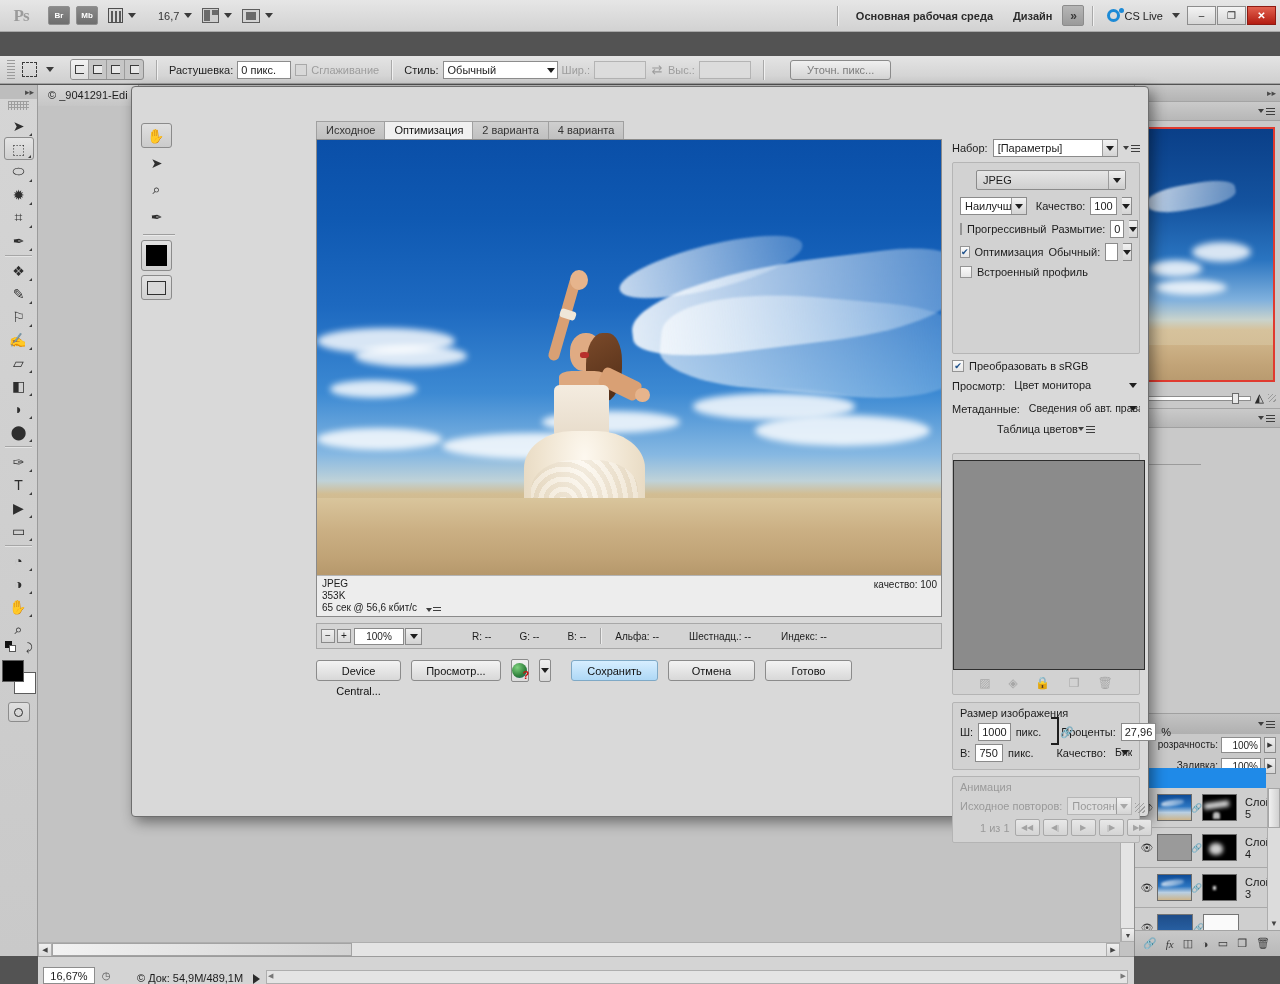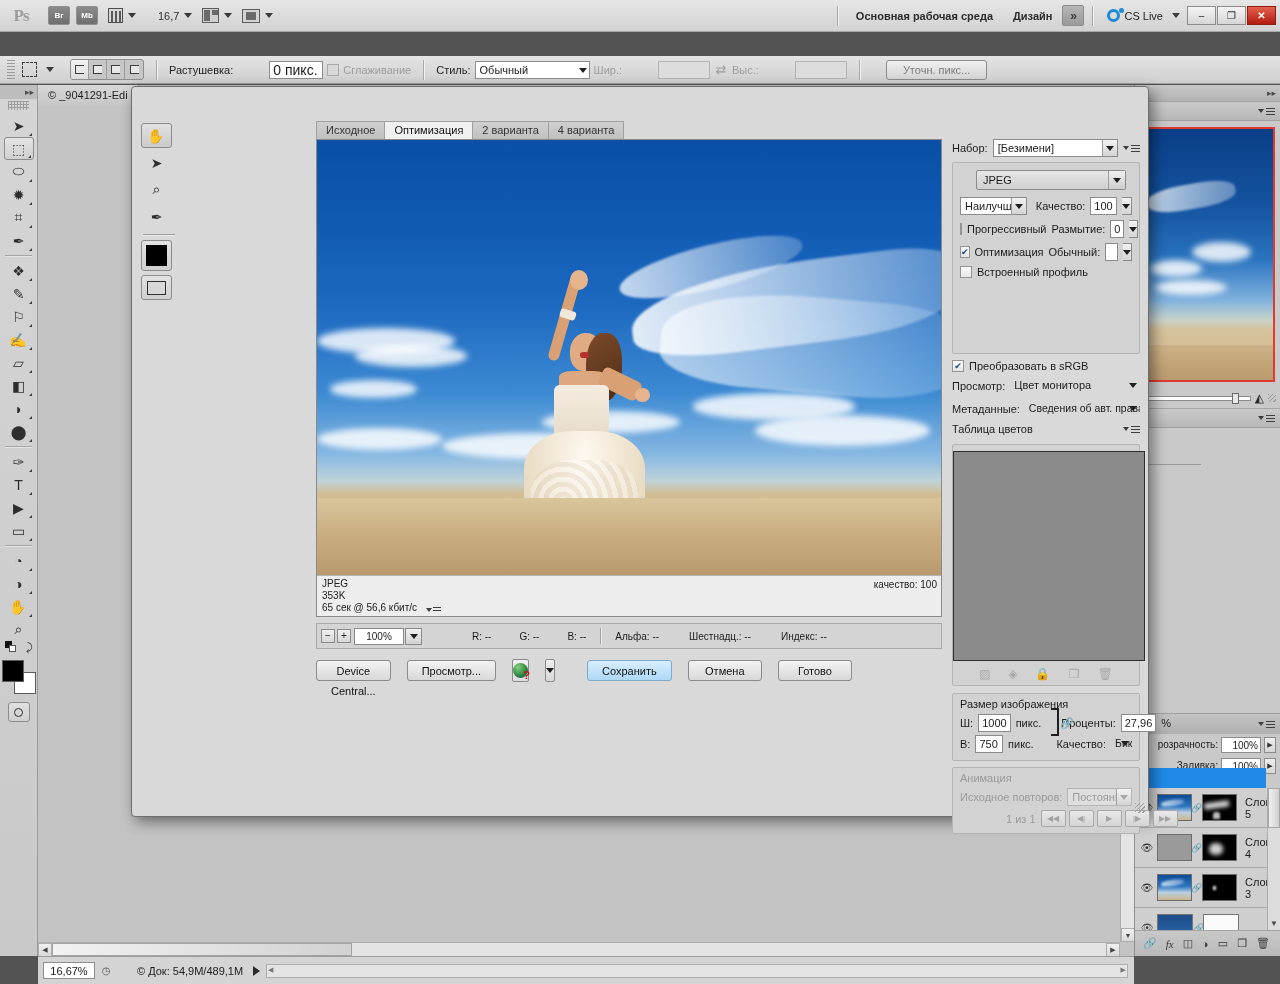--- a/index.html
+++ b/index.html
@@ -94,21 +94,21 @@
   .marquee-ico{width:15px;height:15px;border:1px dashed #3a3a3a;}
   .tool-grp{display:flex;border:1px solid #8e8e8e;border-radius:3px;overflow:hidden;background:#c6c6c6;}
   .tool-grp div{width:18px;height:19px;border-right:1px solid #9c9c9c;display:flex;align-items:center;justify-content:center;}
   .tool-grp div:last-child{border-right:none;}
   .tool-grp .sq{width:9px;height:9px;border:1px solid #3c3c3c;background:#e8e8e8;}
   .tool-grp .on{background:linear-gradient(#f3f3f3,#dcdcdc);}
   .olabel{font-size:11px;color:#1e1e1e;white-space:nowrap;}
   .olabel.dis{color:#9d9d9d;}
   .ofield{
     border:1px solid #8d8d8d; background:#fff; height:18px; line-height:17px;
-    padding:0 3px; font-size:14px;margin-left:32px;
+    padding:0 3px; font-size:11px;
   }
   .ofield.dis{background:#dcdcdc;border-color:#b4b4b4;}
   .ocombo{
     border:1px solid #8d8d8d;background:#fff;height:18px;line-height:17px;padding:0 16px 0 4px;
     font-size:11px;position:relative;
   }
   .ocombo .cv{position:absolute;right:2px;top:6px;width:0;height:0;
      border-left:4px solid transparent;border-right:4px solid transparent;border-top:5px solid #1e1e1e;}
   .ochk{width:12px;height:12px;border:1px solid #a9a9a9;background:#d8d8d8;}
   .obtn{
@@ -202,21 +202,21 @@
   .lthumb{width:36px;height:27px;border:1px solid #6c6c6c;overflow:hidden;position:relative;}
   .lchain{width:10px;text-align:center;font-size:9px;color:#333;}
   .lmask{width:36px;height:27px;border:1px solid #6c6c6c;background:#000;position:relative;overflow:hidden;}
   .lname{margin-left:8px;font-size:11px;color:#1b1b1b;}
   .layers-foot{position:absolute;left:0;right:0;bottom:0;height:26px;background:linear-gradient(#c8c8c8,#b9b9b9);
     border-top:1px solid #a4a4a4;display:flex;align-items:center;justify-content:flex-end;gap:9px;padding-right:10px;color:#3a3a3a;font-size:11px;}
   .selbar{position:absolute;left:0;right:14px;top:54px;height:20px;background:#1f8ae8;}
 
   
   .statusbar{position:absolute;left:0;bottom:0;width:1280px;height:28px;background:#535353;}
-  .sb-inner{position:absolute;left:38px;top:0;right:146px;height:28px;background:#d4d4d4;border-top:1px solid #9c9c9c;display:flex;align-items:center;}
+  .sb-inner{position:absolute;left:38px;top:0;right:146px;height:28px;background:#d4d4d4;border-top:1px solid #9c9c9c;display:flex;align-items:flex-end;}
   .sb-zoom{width:52px;height:17px;background:#fff;border:1px solid #8d8d8d;font-size:11px;line-height:16px;text-align:center;margin-left:5px;}
   .sb-ico{width:18px;height:17px;margin-left:2px;display:flex;align-items:center;justify-content:center;color:#555;font-size:10px;}
   .sb-doc{margin-left:22px;font-size:11px;color:#1b1b1b;}
   .sb-tri{margin-left:10px;width:0;height:0;border-top:5px solid transparent;border-bottom:5px solid transparent;border-left:7px solid #2a2a2a;}
 
   
   .dlg{
     position:absolute;left:131px;top:86px;width:1018px;height:731px;
     background:#d9d9d9;border:1px solid #6e6e6e;border-radius:4px;
     box-shadow:4px 5px 14px rgba(0,0,0,.45);
@@ -259,21 +259,21 @@
 
   .zoombar{position:absolute;left:184px;top:512px;width:626px;height:26px;
      border:1px solid #a8a8a8;background:#d4d4d4;display:flex;align-items:center;padding:0 4px;}
   .zb-btn{width:14px;height:14px;border:1px solid #8a8a8a;background:linear-gradient(#f0f0f0,#d9d9d9);
      display:flex;align-items:center;justify-content:center;font-size:10px;line-height:10px;color:#222;margin-right:2px;}
   .zb-field{width:50px;height:17px;border:1px solid #8a8a8a;background:#fff;font-size:10px;line-height:16px;text-align:center;margin:0 1px;}
   .zb-dd{width:17px;height:17px;border:1px solid #8a8a8a;background:linear-gradient(#f0f0f0,#d2d2d2);display:flex;align-items:center;justify-content:center;}
   .rgbset{display:flex;gap:28px;margin-left:50px;font-size:10px;}
   .divline{width:1px;height:16px;background:#a4a4a4;margin:0 14px;box-shadow:1px 0 0 #ececec;}
 
-  .dlg-foot{position:absolute;left:184px;top:548px;width:536px;display:flex;align-items:center;gap:16px;}
+  .dlg-foot{position:absolute;left:184px;top:548px;width:536px;display:flex;align-items:center;gap:10px;}
   .dbtn{
     height:21px;line-height:20px;border:1px solid #8b8b8b;border-radius:3px;
     background:linear-gradient(#f3f3f3,#d8d8d8);font-size:11px;padding:0 14px;color:#111;text-align:center;
   }
   .dbtn.primary{background:linear-gradient(#d7eeff,#aed8f6);border-color:#7fa9c6;}
   .gbtn{width:26px;height:23px;border:1px solid #8b8b8b;border-radius:2px;background:linear-gradient(#f0f0f0,#dcdcdc);
     display:flex;align-items:center;justify-content:center;}
   .globe{width:15px;height:15px;border-radius:50%;background:radial-gradient(circle at 35% 30%,#7fd27f,#2e7f3a 60%,#1a5b8a);position:relative;}
   .globe:after{content:"?";position:absolute;right:-2px;bottom:-3px;color:#c81010;font-weight:bold;font-size:11px;}
   .gdd{width:17px;height:23px;border:1px solid #8b8b8b;border-radius:2px;background:linear-gradient(#f0f0f0,#d8d8d8);
@@ -714,21 +714,21 @@
         <div class="dbtn primary" style="width:114px">Сохранить</div>
         <div class="dbtn" style="width:114px">Отмена</div>
         <div class="dbtn" style="width:114px">Готово</div>
       </div>
 
       <div class="setcol">
 
         <div class="srow">
           <span class="slbl">Набор:</span>
           <span class="scombo" style="flex:1">
-            <span>[Безимени]</span>
+            <span>[Параметры]</span>
             <span class="cbtn">
                 <span class="cv"></span>
               </span>
           </span>
           <span class="pnl-menu">
               <span class="tri"></span>
               <span class="lines"></span>
             </span>
         </div>
 
@@ -800,21 +800,21 @@
         <div class="srow">
           <span class="slbl">Метаданные:</span>
           <span class="scombo flat" style="flex:1;font-size:10.5px">
             <span>Сведения об авт. правах и контакты</span>
             <span class="cbtn">
                 <span class="cv"></span>
               </span>
           </span>
         </div>
 
-        <div style="display:flex;align-items:center;justify-content:space-between;margin:4px 0 9px">
+        <div style="display:flex;align-items:center;justify-content:center;margin:4px 0 18px">
           <span class="slbl">Таблица цветов</span>
           <span class="pnl-menu">
               <span class="tri"></span>
               <span class="lines"></span>
             </span>
         </div>
         <div class="fs" style="padding:6px 0 4px">
           <div class="ctable"></div>
           <div class="ct-tools">
             <span>▨</span>
@@ -861,21 +861,21 @@
           <div class="srow" style="margin-bottom:4px">
             <span class="slbl dis">Исходное повторов:</span>
             <span class="scombo dis" style="flex:1">
               <span>Постоянно</span>
               <span class="cbtn">
                   <span class="cv"></span>
                 </span>
             </span>
           </div>
           <div class="srow" style="margin:0;justify-content:space-between">
-            <span class="slbl dis" style="margin-left:46px">1 из 1</span>
+            <span class="slbl dis" style="margin-left:20px">1 из 1</span>
             <span class="anim-nav">
               <span class="anav">◀◀</span>
               <span class="anav">◀|</span>
               <span class="anav">▶</span>
               <span class="anav">|▶</span>
               <span class="anav">▶▶</span>
             </span>
           </div>
         </div>
       </div>

